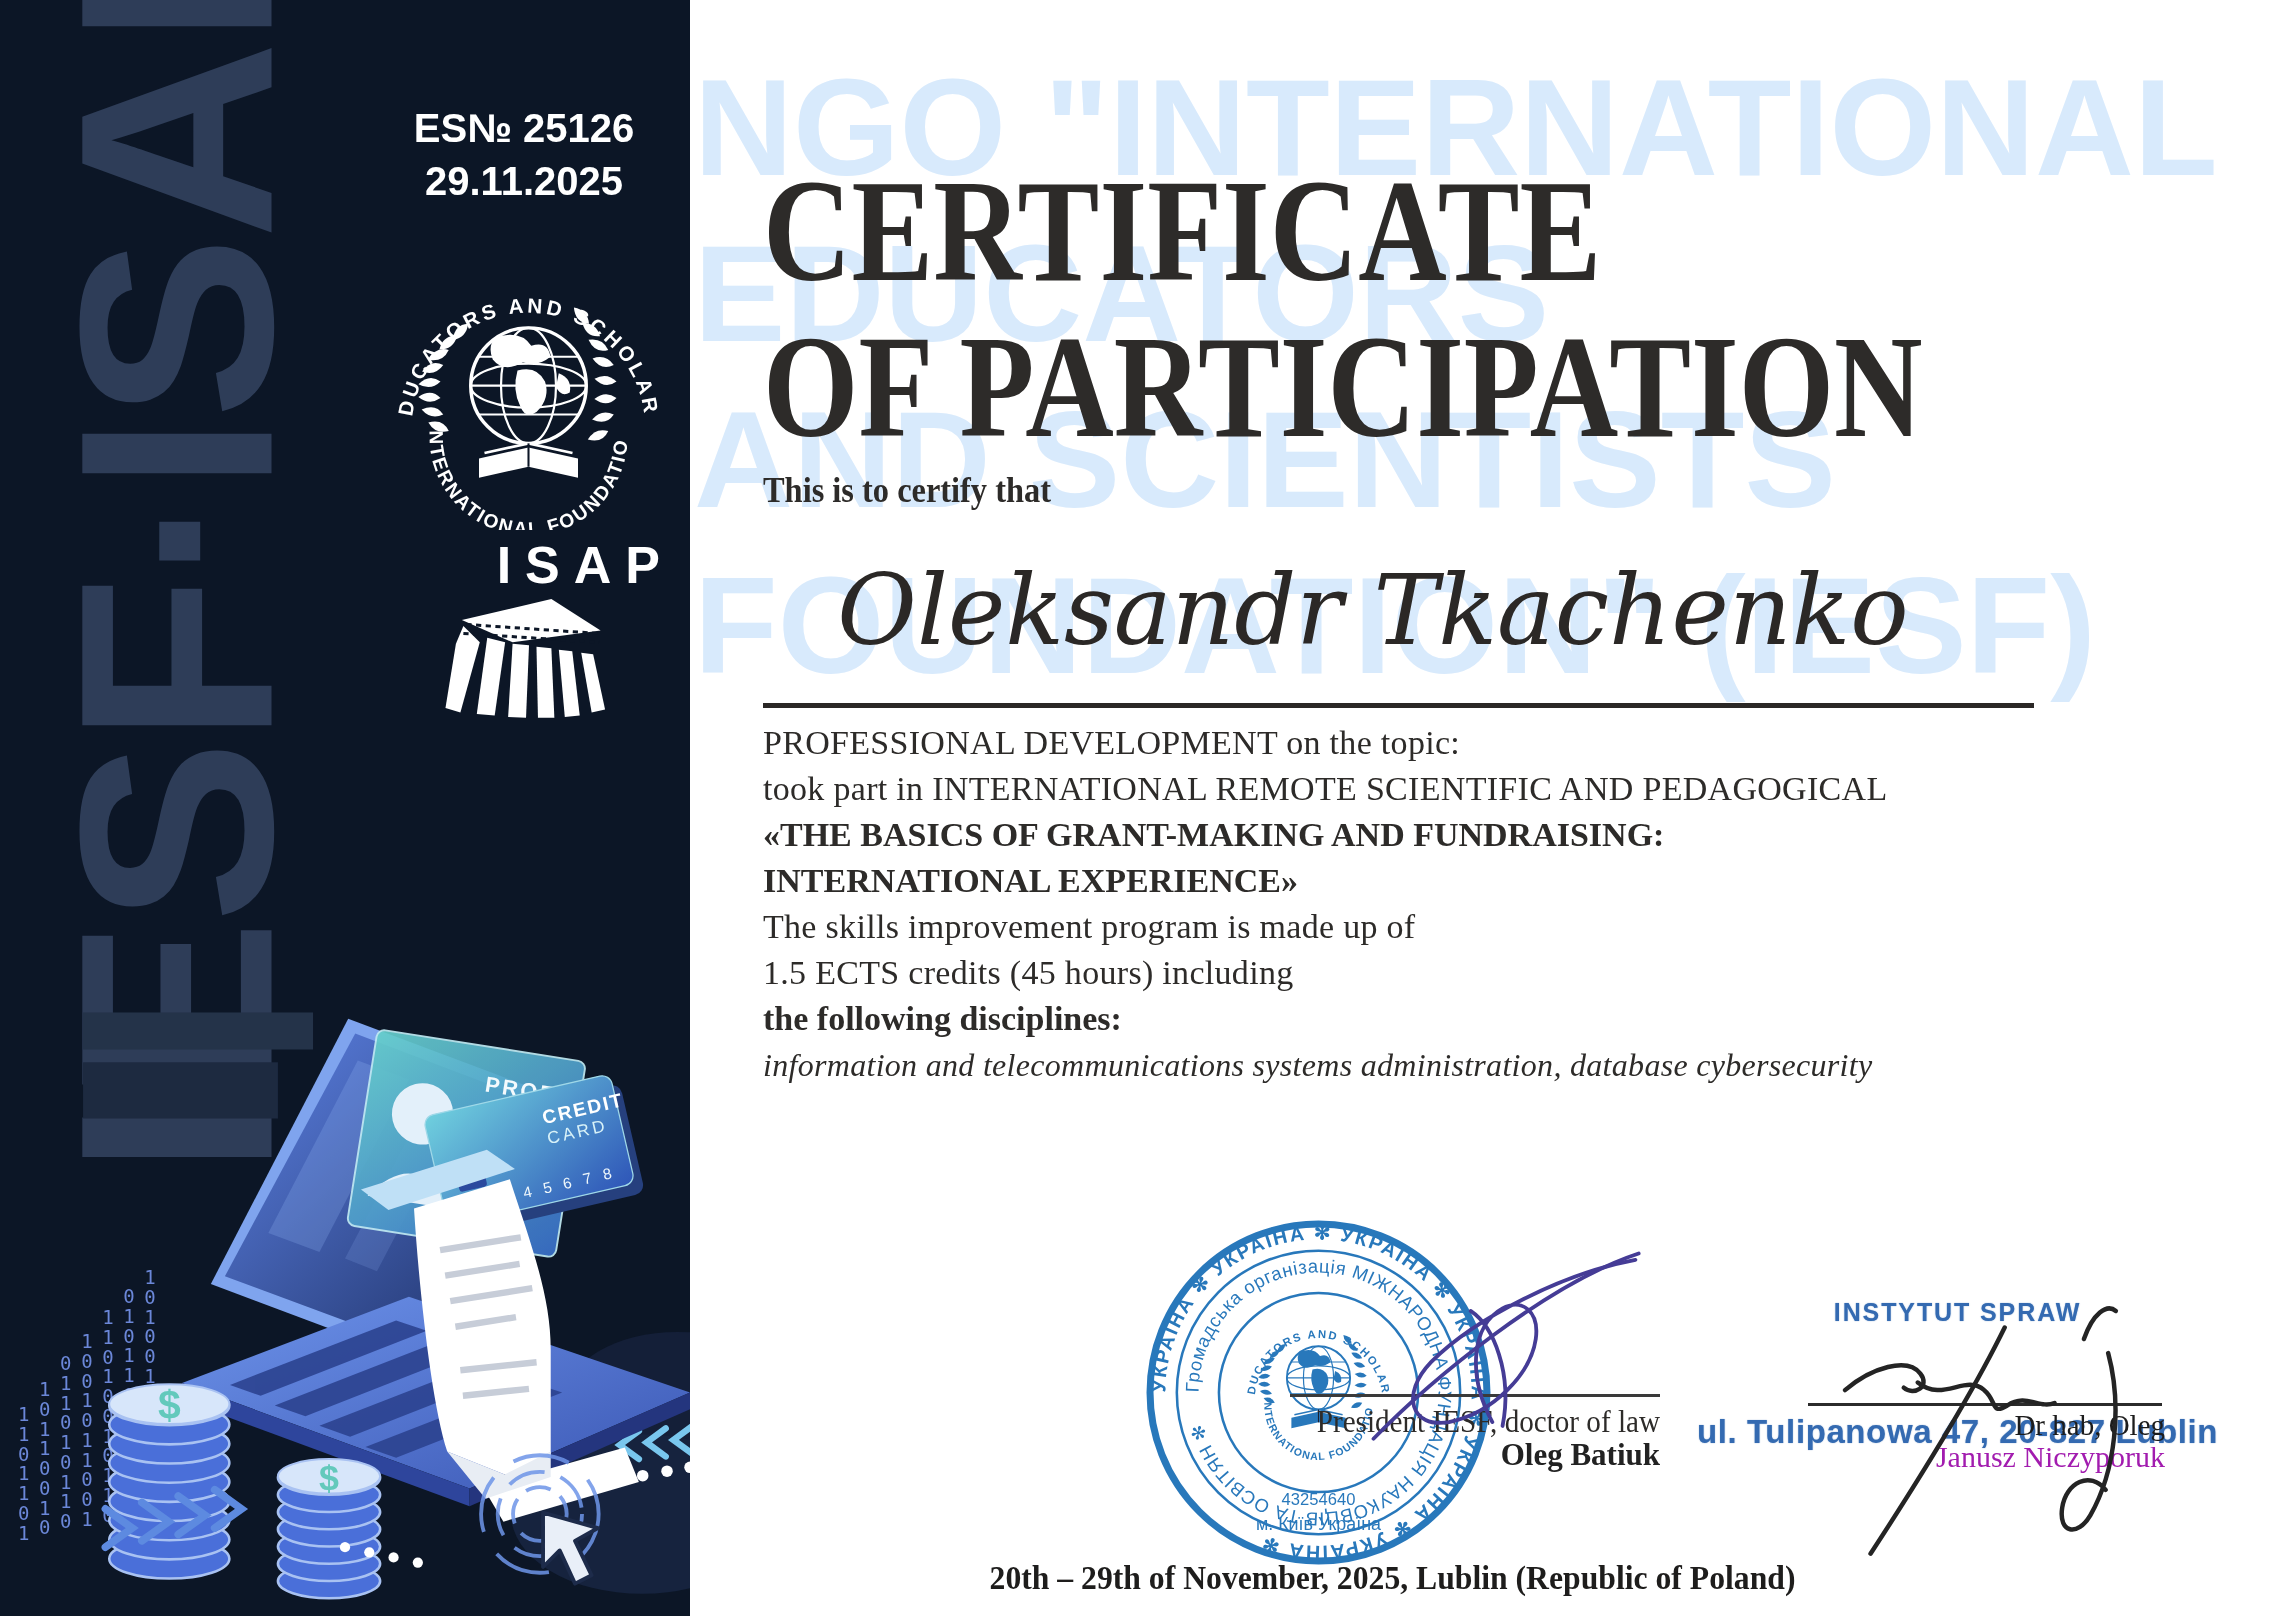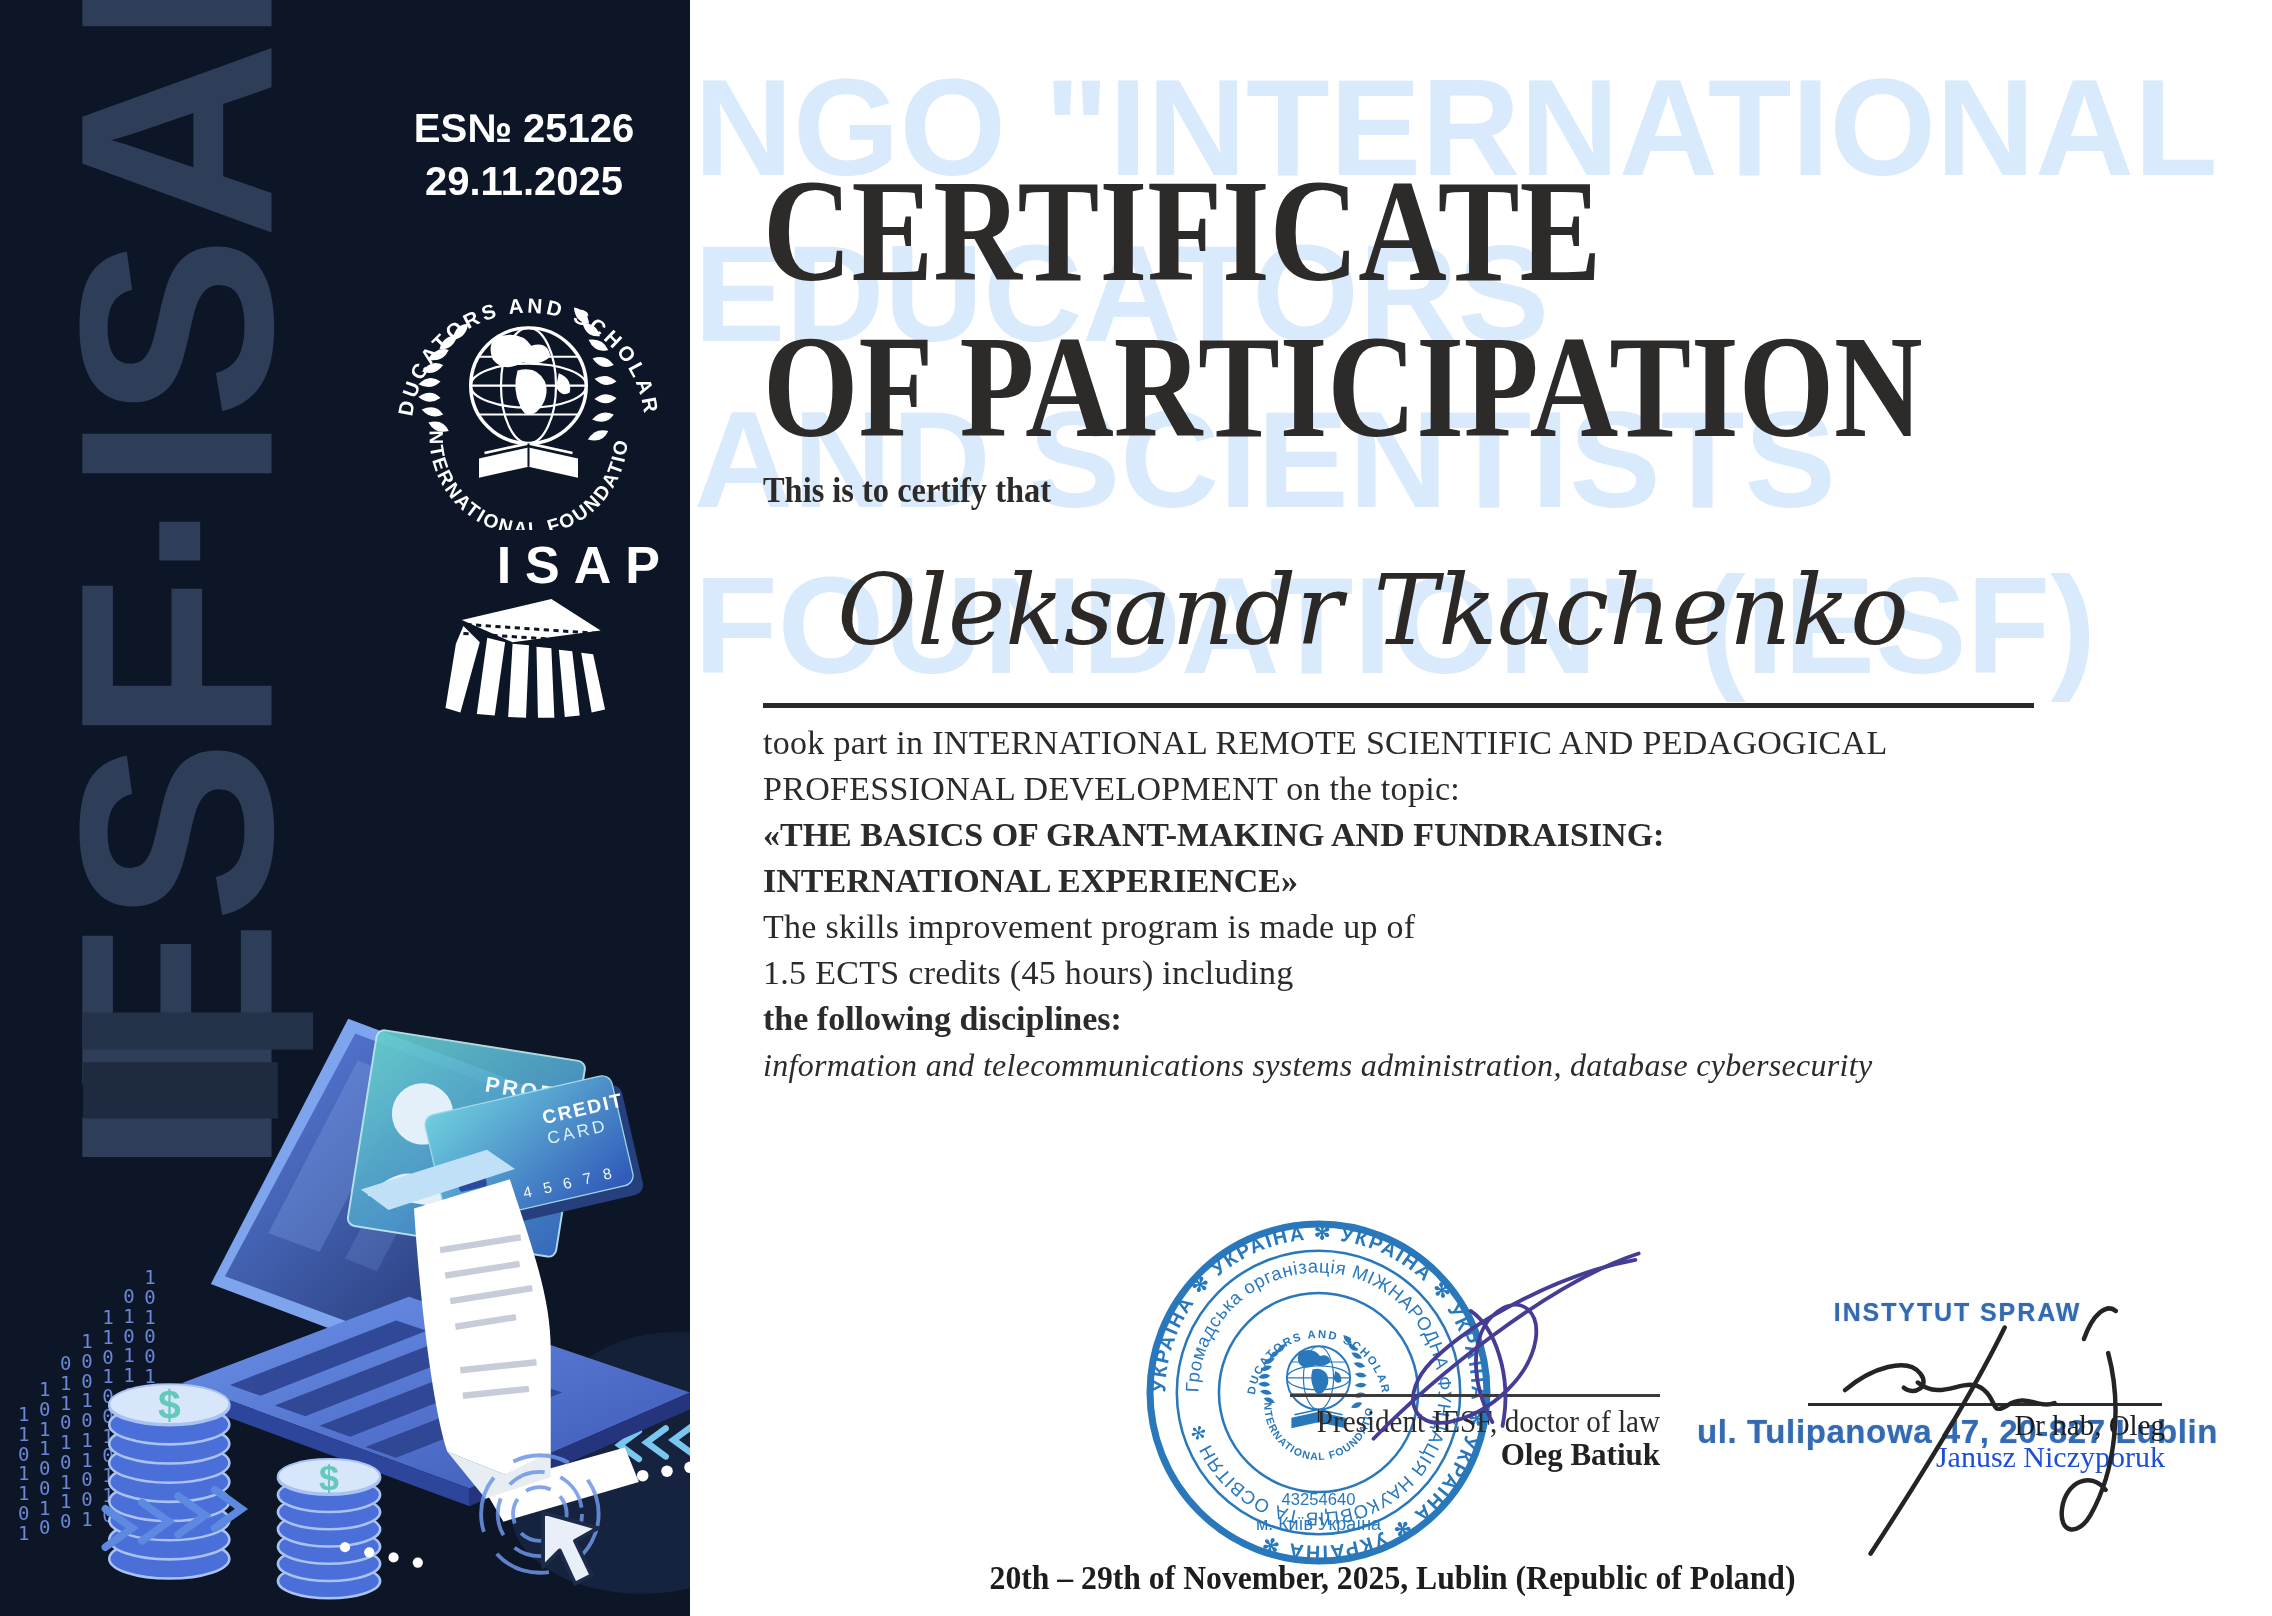--- a/index.html
+++ b/index.html
@@ -57,21 +57,21 @@
   .oleg{left:1277px;top:1437px;width:383px;text-align:right;font-weight:bold;font-size:31px;color:#222;}
 
   .rstamp{font-family:"Liberation Sans",sans-serif;font-weight:bold;color:#2a63ad;
           text-align:center;white-space:nowrap;letter-spacing:1.9px;opacity:.95;
           text-shadow:0 0 1.3px rgba(42,99,173,.55);}
   .rs1{left:1750px;top:1298px;width:415px;font-size:25px;}
   .rs2{left:1686px;top:1340px;width:543px;font-size:35px;}
   .rs-addr{left:1686px;top:1413px;width:543px;font-size:33px;letter-spacing:0.6px;}
   .sigline-right{left:1808px;top:1403px;width:354px;height:2.6px;background:#2b2b2b;}
   .drhab{left:1846px;top:1409px;width:319px;text-align:right;font-size:29px;color:#1c1c1c;}
-  .janusz{left:1846px;top:1440px;width:319px;text-align:right;font-size:30px;color:#1d4ed8;}
+  .janusz{left:1846px;top:1440px;width:319px;text-align:right;font-size:30px;color:#a21caf;}
 
   .footer-date{left:754px;top:1560px;width:1277px;text-align:center;font-weight:bold;font-size:33px;
                color:#1e1d1c;transform:scaleX(.96);transform-origin:center top;}
 
   .overlay-svg{left:0;top:0;width:2273px;height:1617px;pointer-events:none;}
 </style>
 </head>
 <body>
 
 <div class="page">
@@ -380,22 +380,22 @@
 
   <div class="abs title title1">CERTIFICATE</div>
   <div class="abs title title2">OF PARTICIPATION</div>
 
   <div class="abs certify">This is to certify that</div>
 
   <div class="abs name">Oleksandr Tkachenko</div>
   <div class="abs name-line"></div>
 
   <div class="abs bodytext">
+    <div>PROFESSIONAL DEVELOPMENT on the topic:</div>
     <div>took part in INTERNATIONAL REMOTE SCIENTIFIC AND PEDAGOGICAL</div>
-    <div>PROFESSIONAL DEVELOPMENT on the topic:</div>
     <div class="b">«THE BASICS OF GRANT-MAKING AND FUNDRAISING:</div>
     <div class="b">INTERNATIONAL EXPERIENCE»</div>
     <div>The skills improvement program  is made up of</div>
     <div>1.5 ECTS credits (45 hours) including</div>
     <div class="b">the following disciplines:</div>
     <div class="i">information and telecommunications systems administration, database cybersecurity</div>
   </div>
 
   <svg class="abs stamp-svg" viewBox="0 0 550 550">
     <g color="#1d71b8" opacity="0.95">

